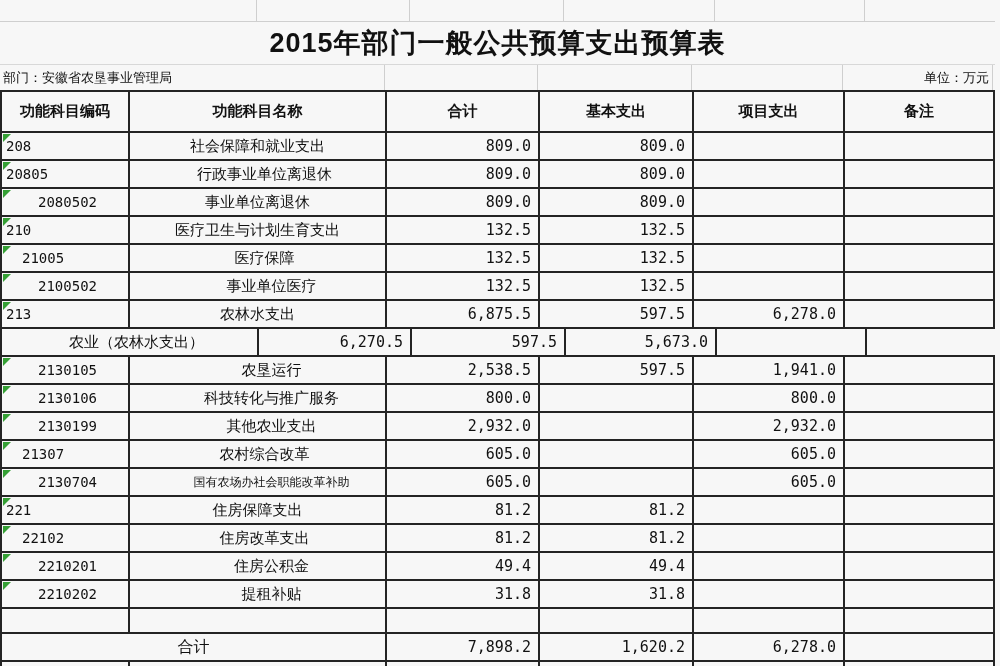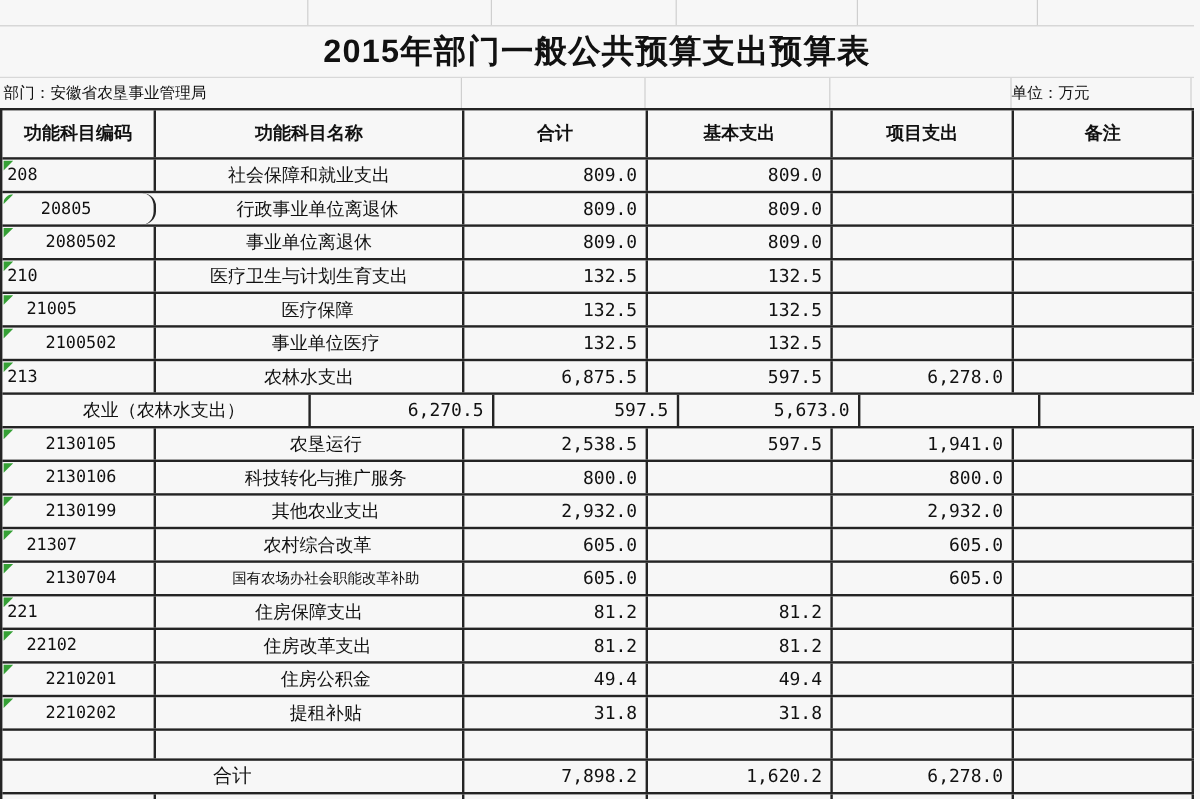--- a/index.html
+++ b/index.html
@@ -24,21 +24,21 @@
   
   .grid-row{display:flex;width:995px;}
   .attach-row{height:22px;border-bottom:1px solid #cfcfcf;}
   .gcell{height:100%;border-right:1px solid #cfcfcf;display:flex;align-items:center;overflow:visible;}
   .attach-row .gcell{font-size:13px;padding-left:2px;}
   .title-row{width:995px;height:43px;border-bottom:1px solid #d8d8d8;display:flex;align-items:center;justify-content:center;}
   .title-row span{font-size:27px;font-weight:bold;letter-spacing:1px;white-space:nowrap;}
   .dept-row{height:25px;align-items:flex-end;}
   .dept-row .gcell{font-size:13px;}
   .dept-row .dcell{padding-left:3px;white-space:nowrap;}
-  .dept-row .ucell{justify-content:flex-start;padding-right:3px;white-space:nowrap;}
+  .dept-row .ucell{justify-content:flex-end;padding-right:3px;white-space:nowrap;}
 
   
   .tbl{width:995px;border-left:2px solid #242424;border-top:2px solid #242424;}
   .trow{display:flex;width:100%;border-bottom:2px solid #242424;}
   .hrow{height:41px;}
   .drow{height:28px;}
   .short{height:25px;}
   .totrow{height:28px;}
   .partial{height:4px;border-bottom:none;}
   .cell{height:100%;border-right:2px solid #242424;display:flex;align-items:center;overflow:hidden;position:relative;}
@@ -121,21 +121,21 @@
             <span>809.0</span>
           </div>
     <div class="cell c5 num">
             <span></span>
           </div>
     <div class="cell c6 note-cell">
             <span></span>
           </div>
   </div>
         <div class="trow drow">
-    <div class="cell c1 code-cell" style="padding-left: 32px; border-radius: 11px;">
+    <div class="cell c1 code-cell" style="padding-left: 4px;">
             <span>20805</span>
             <i class="tri"></i>
           </div>
     <div class="cell c2 name-cell" style="padding-left: 14px;">
             <span>行政事业单位离退休</span>
           </div>
     <div class="cell c3 num">
             <span>809.0</span>
           </div>
     <div class="cell c4 num">

